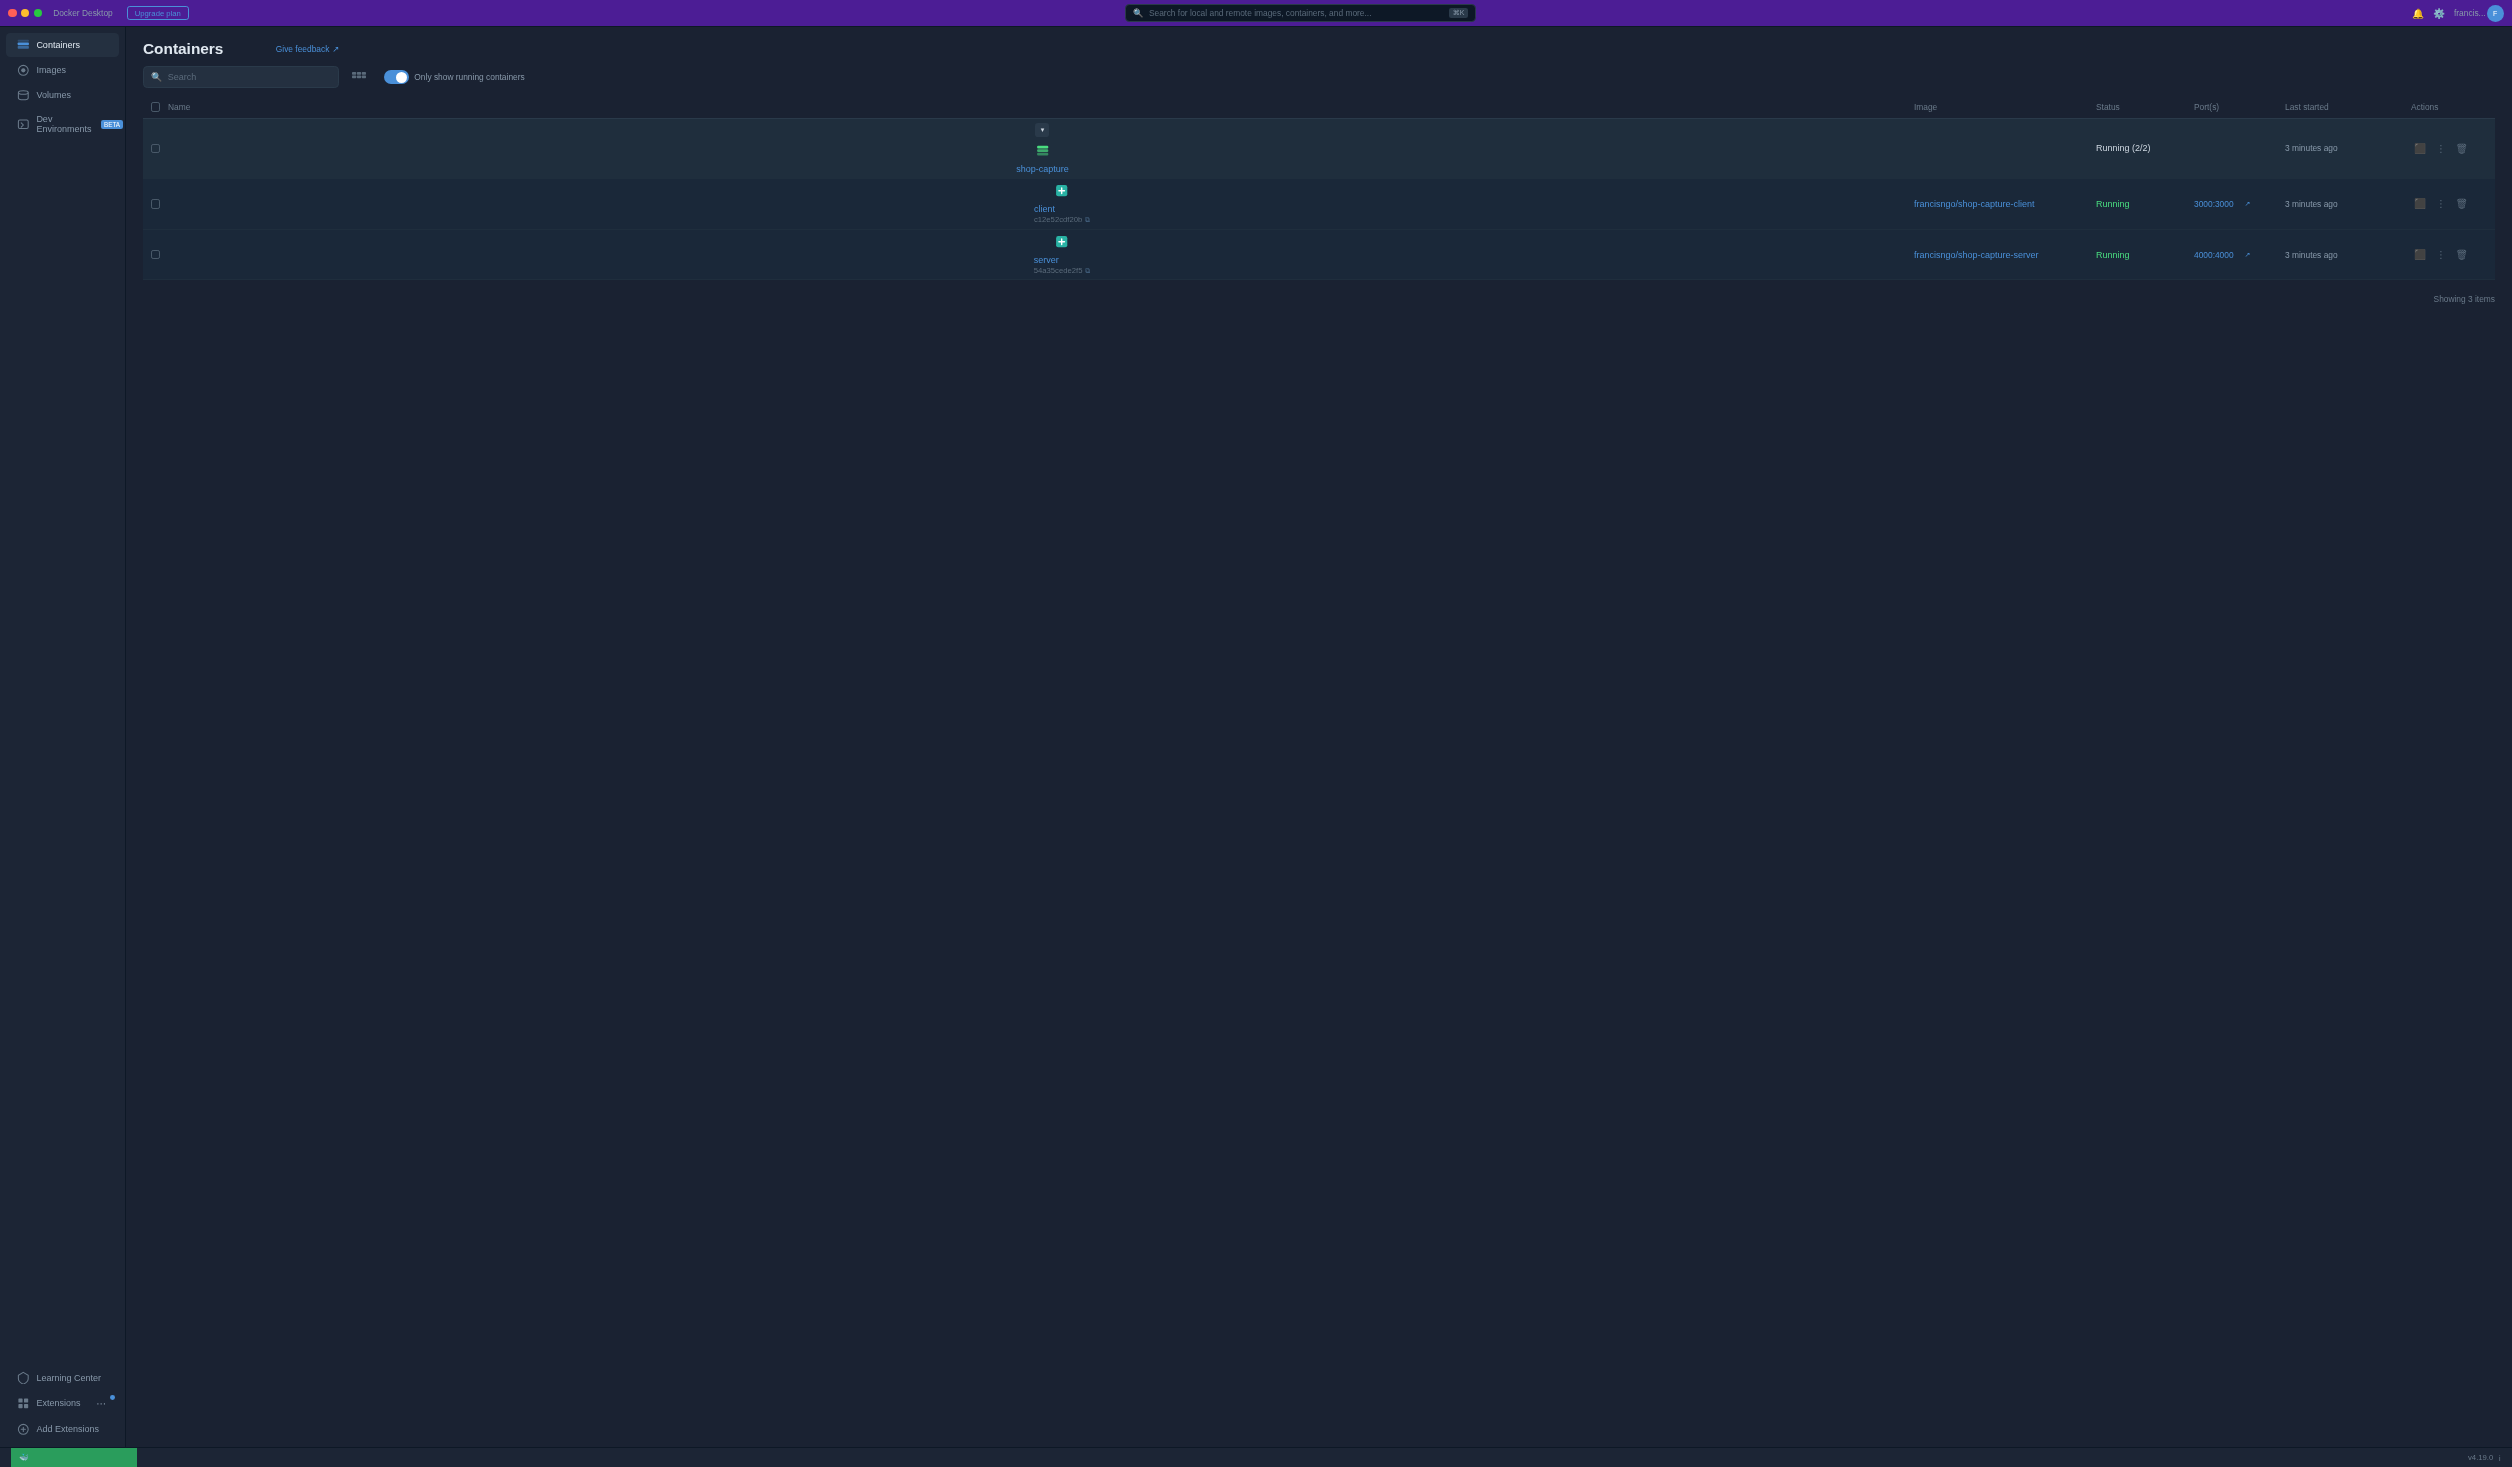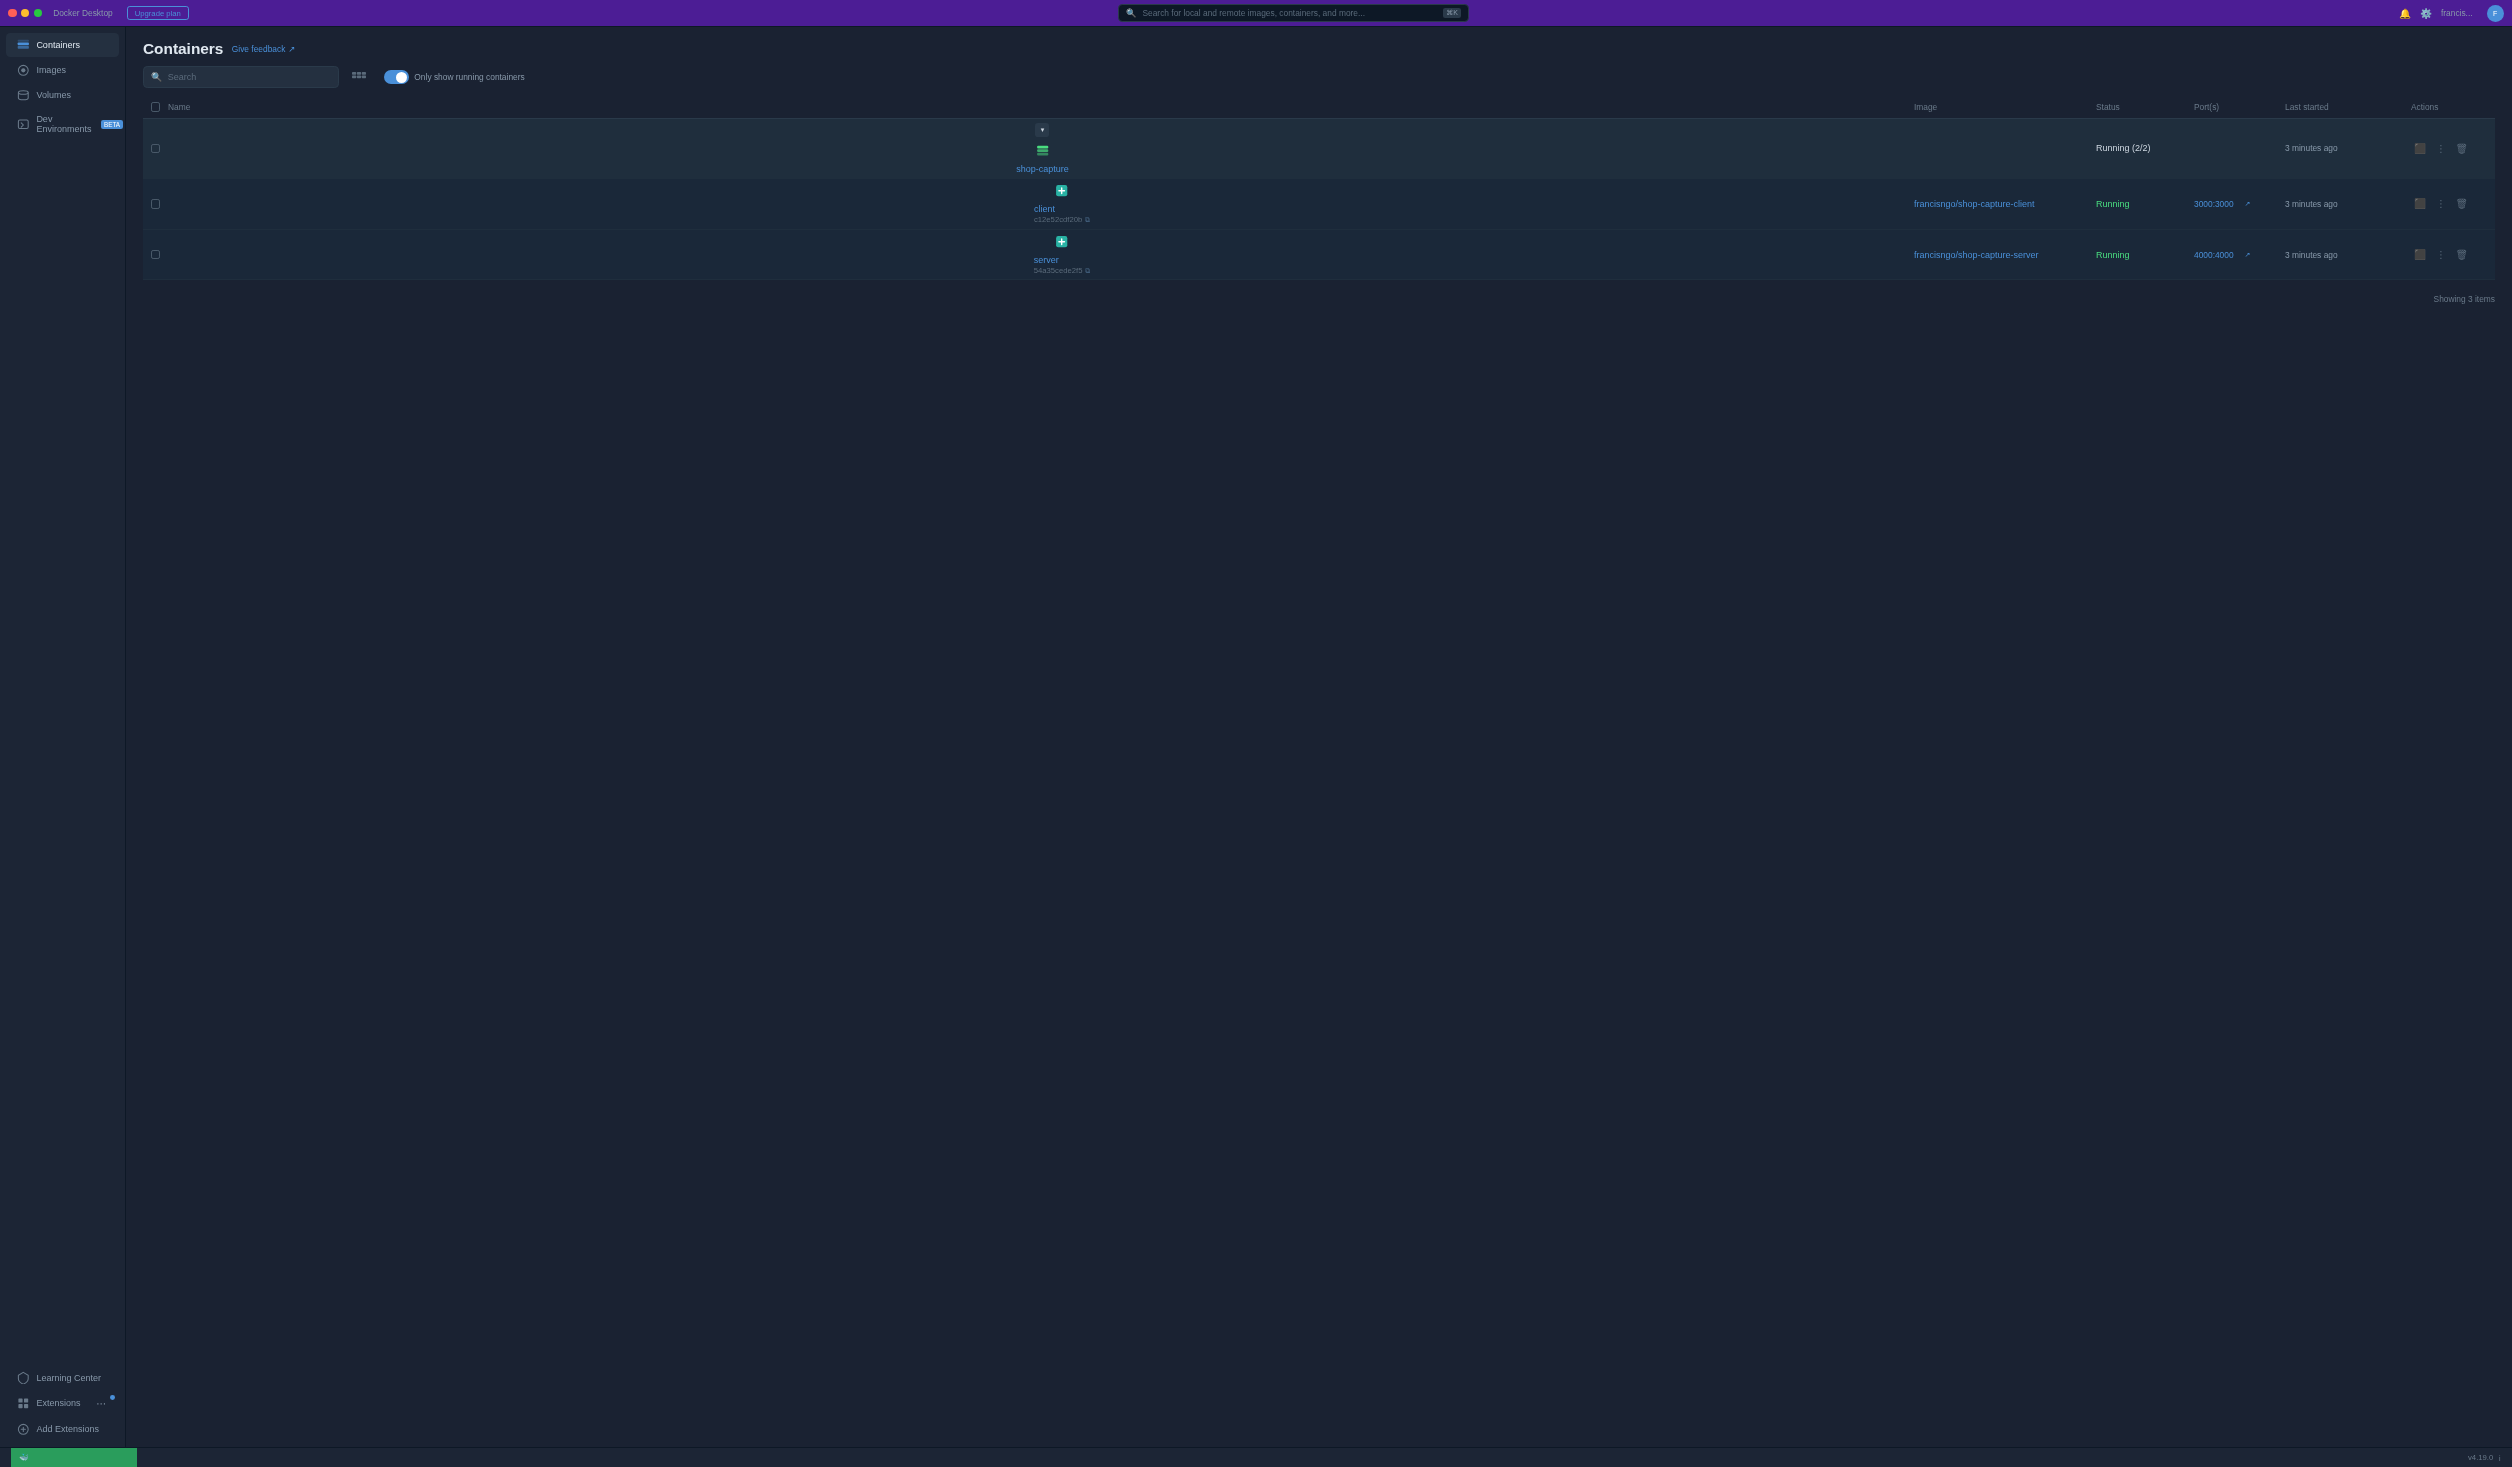--- a/index.html
+++ b/index.html
@@ -97,21 +97,21 @@
       background: #4a90d9;
       display: flex;
       align-items: center;
       justify-content: center;
       font-size: 7px;
       color: white;
     }
     .user-info {
       display: flex;
       align-items: center;
-      gap: 14px;
+      gap: 1px;
       font-size: 8.4px;
       color: #8899aa;
     }
 
     
     .main-layout {
       display: flex;
       flex: 1;
       overflow: hidden;
     }
@@ -221,20 +221,21 @@
       color: #e0e8f0;
     }
     .feedback-link {
       color: #4a90d9;
       font-size: 8.4px;
       cursor: pointer;
       display: flex;
       align-items: center;
       gap: 2.8px;
       text-decoration: none;
+      margin-left: 44px;
     }
 
     
     .toolbar {
       display: flex;
       align-items: center;
       padding: 0 17px 8.4px;
       gap: 8.4px;
     }
     .search-input-container {

